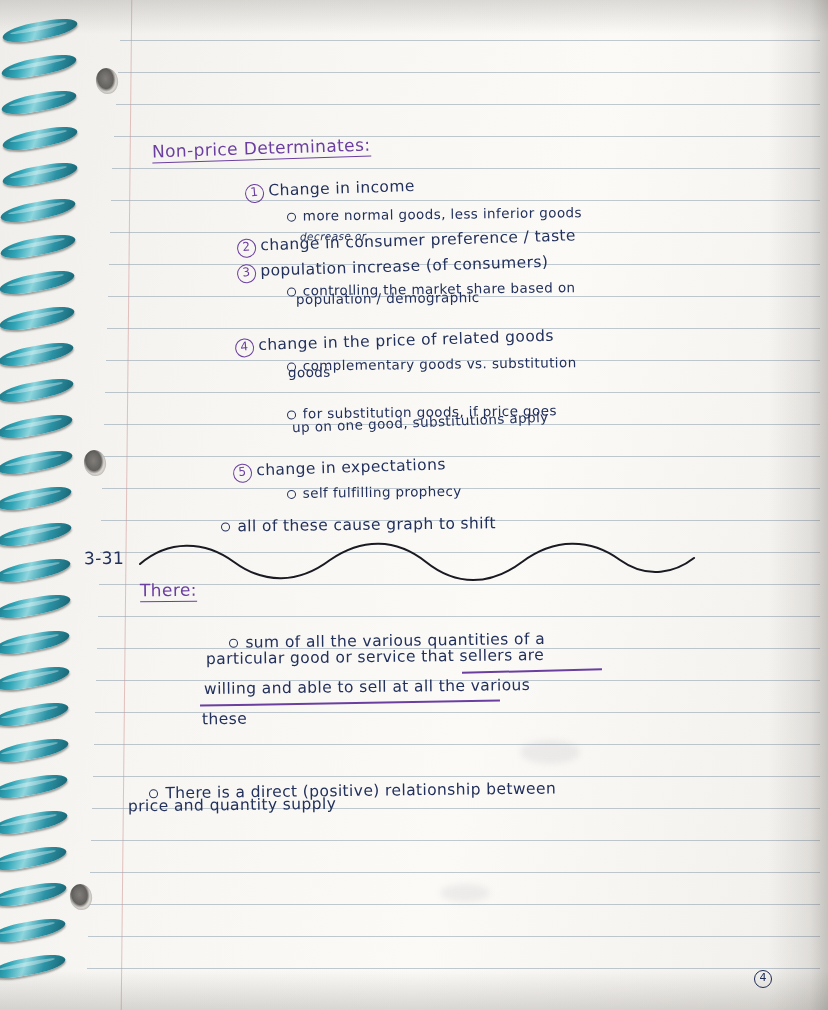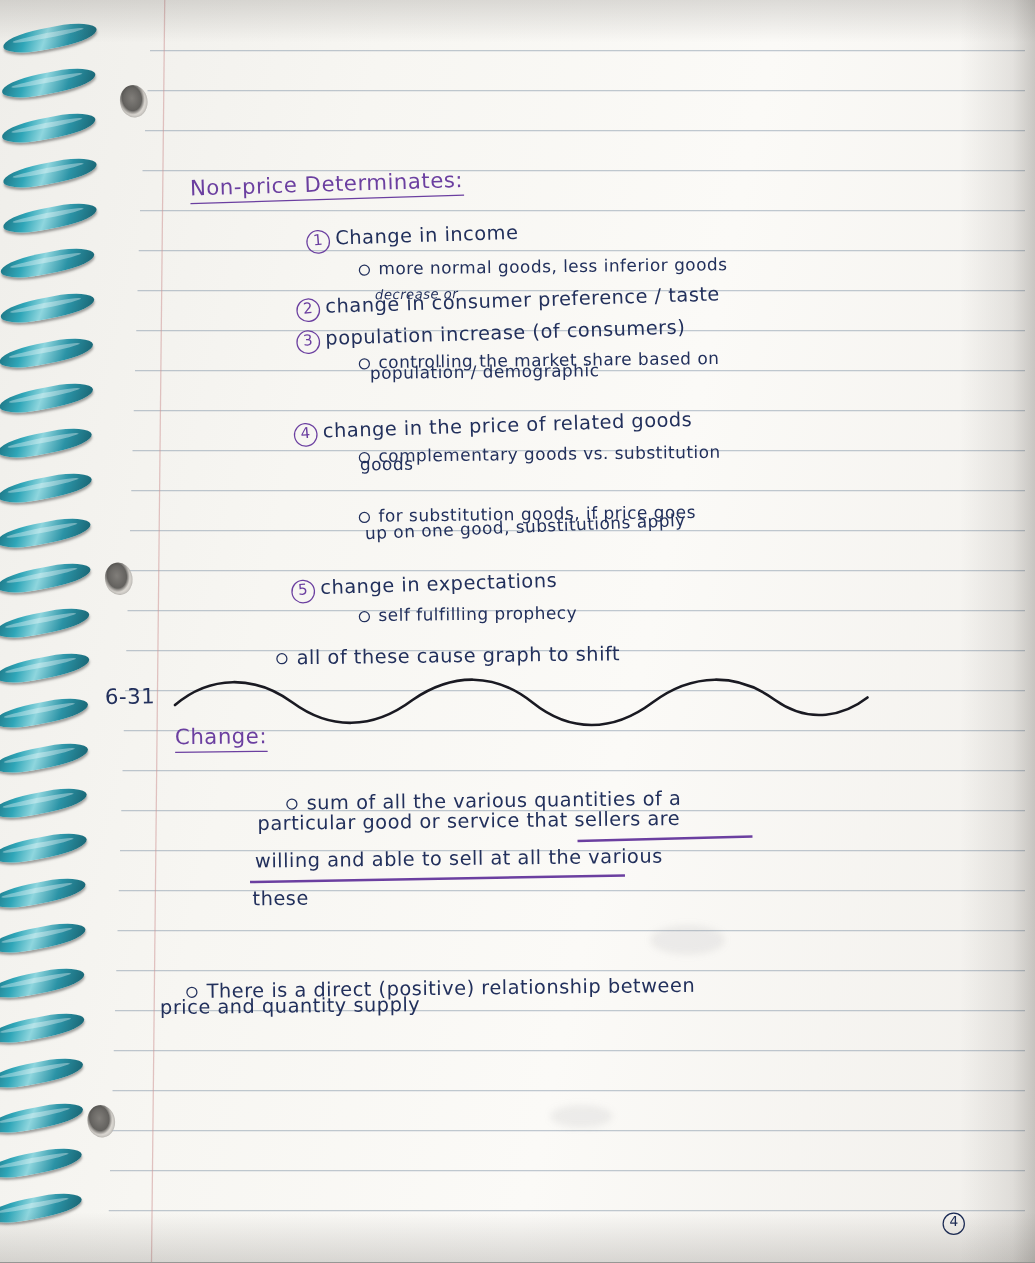--- a/index.html
+++ b/index.html
@@ -278,29 +278,29 @@
     <span class="circnum">5</span><span>change in expectations</span>
   </div>
   <div class="hw sz-sm ink-blue slant3" style="left:268px; top:468px;">
     <span class="bullet-o"></span><span>self fulfilling prophecy</span>
   </div>
 
   <div class="hw sz-md ink-blue slant3" style="left:200px; top:498px;">
     <span class="bullet-o"></span><span>all of these cause graph to shift</span>
   </div>
 
-  <div class="hw sz-lg ink-blue slant3" style="left:84px; top:548px;">6-31</div>
+  <div class="hw sz-lg ink-blue slant3" style="left:84px; top:548px;">3-31</div>
 
   <div class="squiggle">
     <svg width="560" height="46" viewBox="0 0 560 46">
       <path d="M2,28 C30,4 66,4 96,26 C126,48 160,48 192,24 C224,2 258,2 288,26 C318,50 352,50 384,26 C416,2 452,2 482,24 C510,44 538,36 556,22" fill="none" stroke="#1a1a22" stroke-width="2.1" stroke-linecap="round"></path>
     </svg>
   </div>
 
-  <div class="hw sz-lg ink-purple slant3 underline-purple" style="left:140px; top:580px;">Change:</div>
+  <div class="hw sz-lg ink-purple slant3 underline-purple" style="left:140px; top:580px;">There:</div>
 
   <div class="hw sz-md ink-blue slant3" style="left:208px; top:614px;">
     <span class="bullet-o"></span><span>sum of all the various quantities of a</span>
   </div>
   <div class="hw sz-md ink-blue slant3" style="left:206px; top:648px;">particular good or service that sellers are</div>
   <div class="hw sz-md ink-blue slant3" style="left:204px; top:678px;">willing and able to sell at all the various</div>
   <div class="hw sz-md ink-blue slant3" style="left:202px; top:710px;">these</div>
 
   <div style="position:absolute; left:462px; top:670px; width:140px; height:2px; background:#6b3fa0; transform:rotate(-1.5deg);"></div>
   <div style="position:absolute; left:200px; top:702px; width:300px; height:2px; background:#6b3fa0; transform:rotate(-1deg);"></div>

